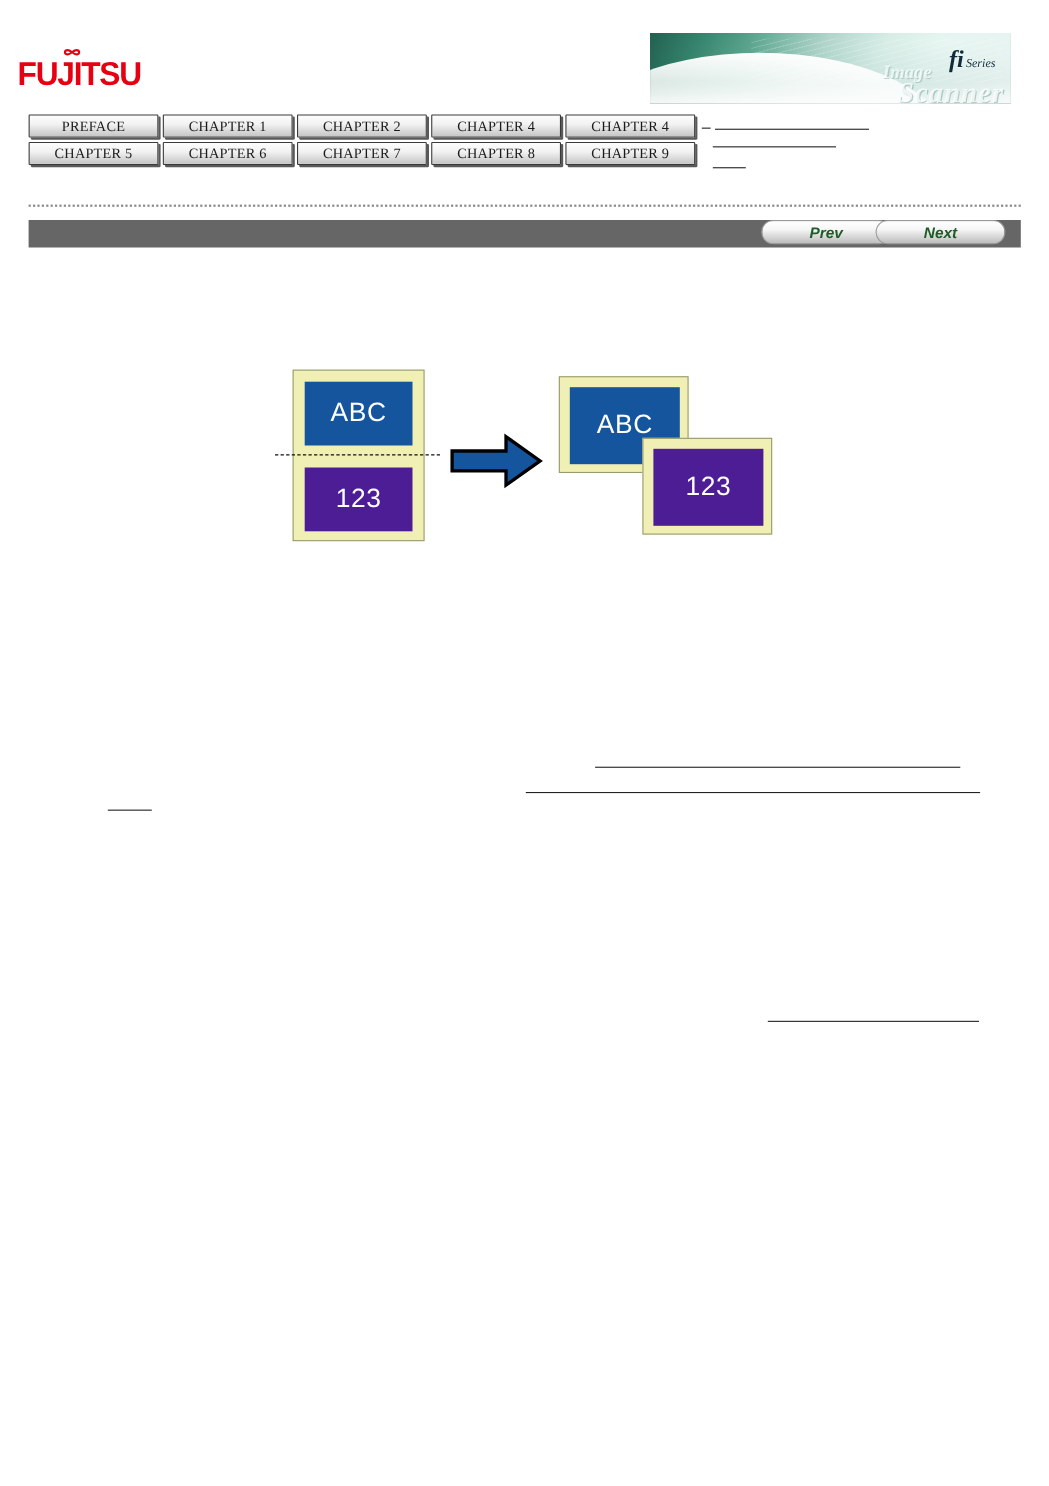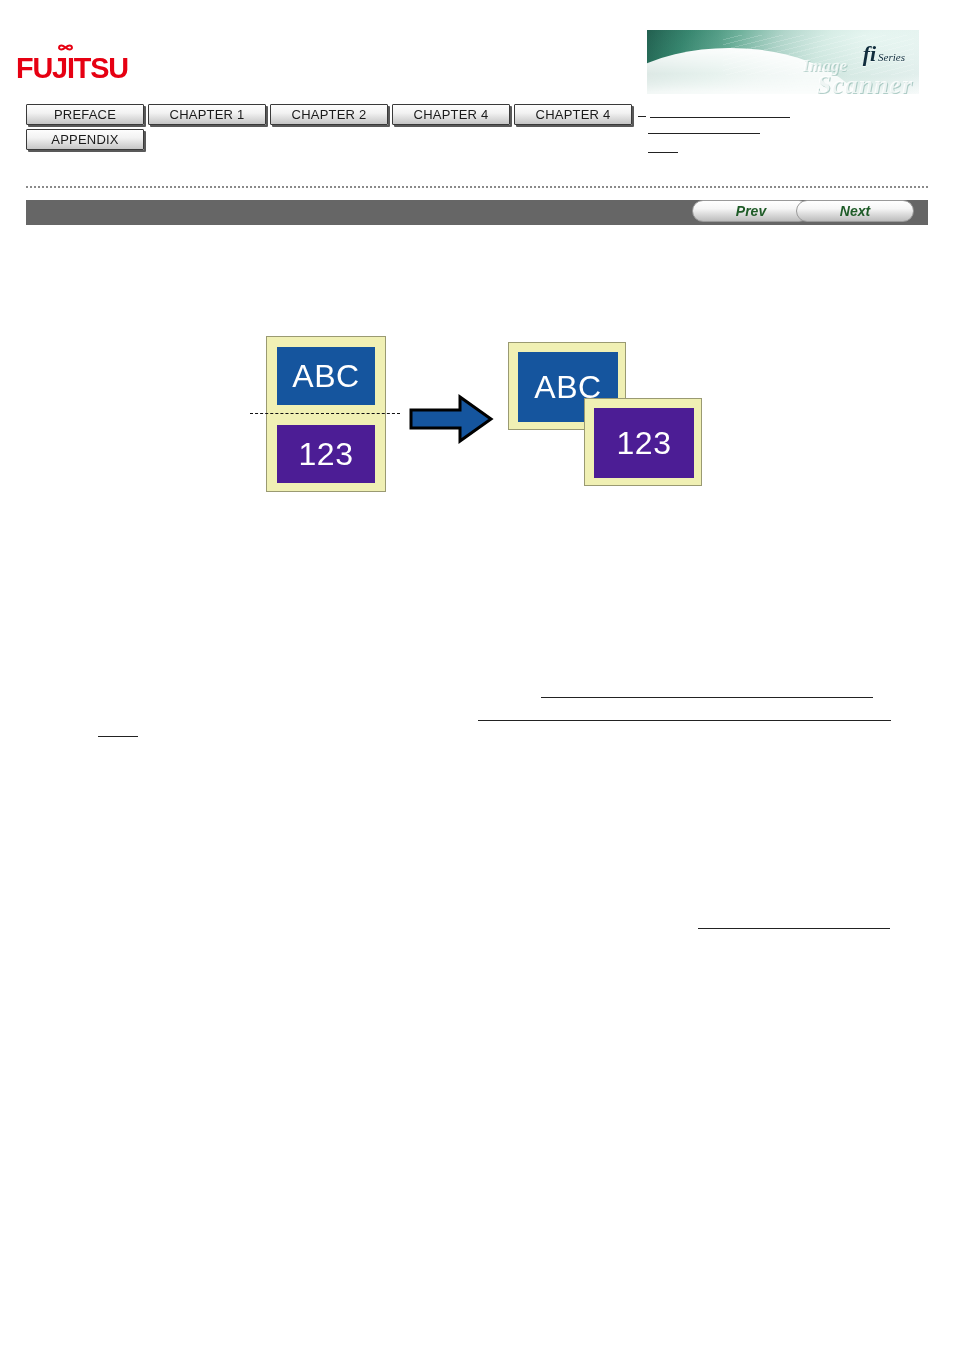--- a/index.html
+++ b/index.html
@@ -46,28 +46,29 @@
     left: 41px; top: 0px;
     width: 17px;
     height: 11px;
   }
   .fujitsu-infinity svg { display:block; }
 
   
   .fi-banner {
     position: absolute;
     right: 35px; top: 30px;
-    width: 272px;
+    width: 312px;
     height: 64px;
     overflow: hidden;
     background:
       radial-gradient(ellipse 150% 90% at 18% 120%, rgba(255,255,255,0.96) 0%, rgba(255,255,255,0.75) 28%, rgba(255,255,255,0.0) 58%),
       radial-gradient(ellipse 120% 140% at 80% 10%, rgba(225,245,240,0.55) 0%, rgba(120,180,170,0.2) 45%, rgba(0,0,0,0) 75%),
       linear-gradient(120deg, #1d5a4a 0%, #2e7f66 14%, #5fa88e 30%, #a9cfc2 45%, #d8ece4 60%, #eef7f3 74%, #ffffff 100%),
       #2a6e5a;
+    padding-left: 16px;
   }
   .fi-banner .stripes {
     position: absolute;
     left: 28%; top: 8%;
     width: 70%; height: 62%;
     background: repeating-linear-gradient(
         -14deg,
         rgba(255,255,255,0.22) 0px,
         rgba(255,255,255,0.22) 1px,
         rgba(255,255,255,0.0) 1px,
@@ -144,20 +145,21 @@
     background: linear-gradient(180deg, #fdfdfd 0%, #f2f2f2 42%, #dcdcdc 70%, #c6c6c6 100%);
     box-shadow: 2px 2px 0 rgba(60,60,60,0.85);
     font-size: 13px;
     color: #1a1a1a;
     display: flex;
     align-items: center;
     justify-content: center;
     cursor: pointer;
     letter-spacing: 0.2px;
     box-sizing: border-box;
+    font-family: Liberation Serif, serif;
   }
   .nav-btn:last-child { margin-right: 4px; }
 
   
   .nav-rule {
     position: absolute;
     height: 0;
     border-top: 1.6px solid #222;
   }
   .nav-rule.r1 { left: 650px; top: 117px; width: 140px; }
@@ -222,21 +224,21 @@
   .sheet-portrait {
     left: 16px; top: 16px;
     width: 120px; height: 156px;
   }
   .box {
     position: absolute;
     display: flex;
     align-items: center;
     justify-content: center;
     color: #ffffff;
-    font-size: 32px;
+    font-size: 24px;
     font-family: "Liberation Sans", sans-serif;
     letter-spacing: 0.5px;
     box-sizing: border-box;
   }
   .box-blue { background: #15559e; }
   .box-red  { background: #4c1d95; }
 
   .sheet-portrait .box-blue {
     left: 10px; top: 10px; width: 98px; height: 58px;
   }
@@ -311,21 +313,25 @@
 
 <div class="chapter-nav">
   <div class="nav-row">
     <div class="nav-btn">PREFACE</div>
     <div class="nav-btn">CHAPTER 1</div>
     <div class="nav-btn">CHAPTER 2</div>
     <div class="nav-btn">CHAPTER 4</div>
     <div class="nav-btn">CHAPTER 4</div>
   </div>
   <div class="nav-row">
-    <div class="nav-btn">APPENDIX</div>
+    <div class="nav-btn">CHAPTER 5</div>
+    <div class="nav-btn">CHAPTER 6</div>
+    <div class="nav-btn">CHAPTER 7</div>
+    <div class="nav-btn">CHAPTER 8</div>
+    <div class="nav-btn">CHAPTER 9</div>
   </div>
 </div>
 
 <div class="nav-dash"></div>
 <div class="nav-rule r1"></div>
 <div class="nav-rule r2"></div>
 <div class="nav-rule r3"></div>
 
 <div class="dotted-sep"></div>
 <div class="gray-bar"></div>

